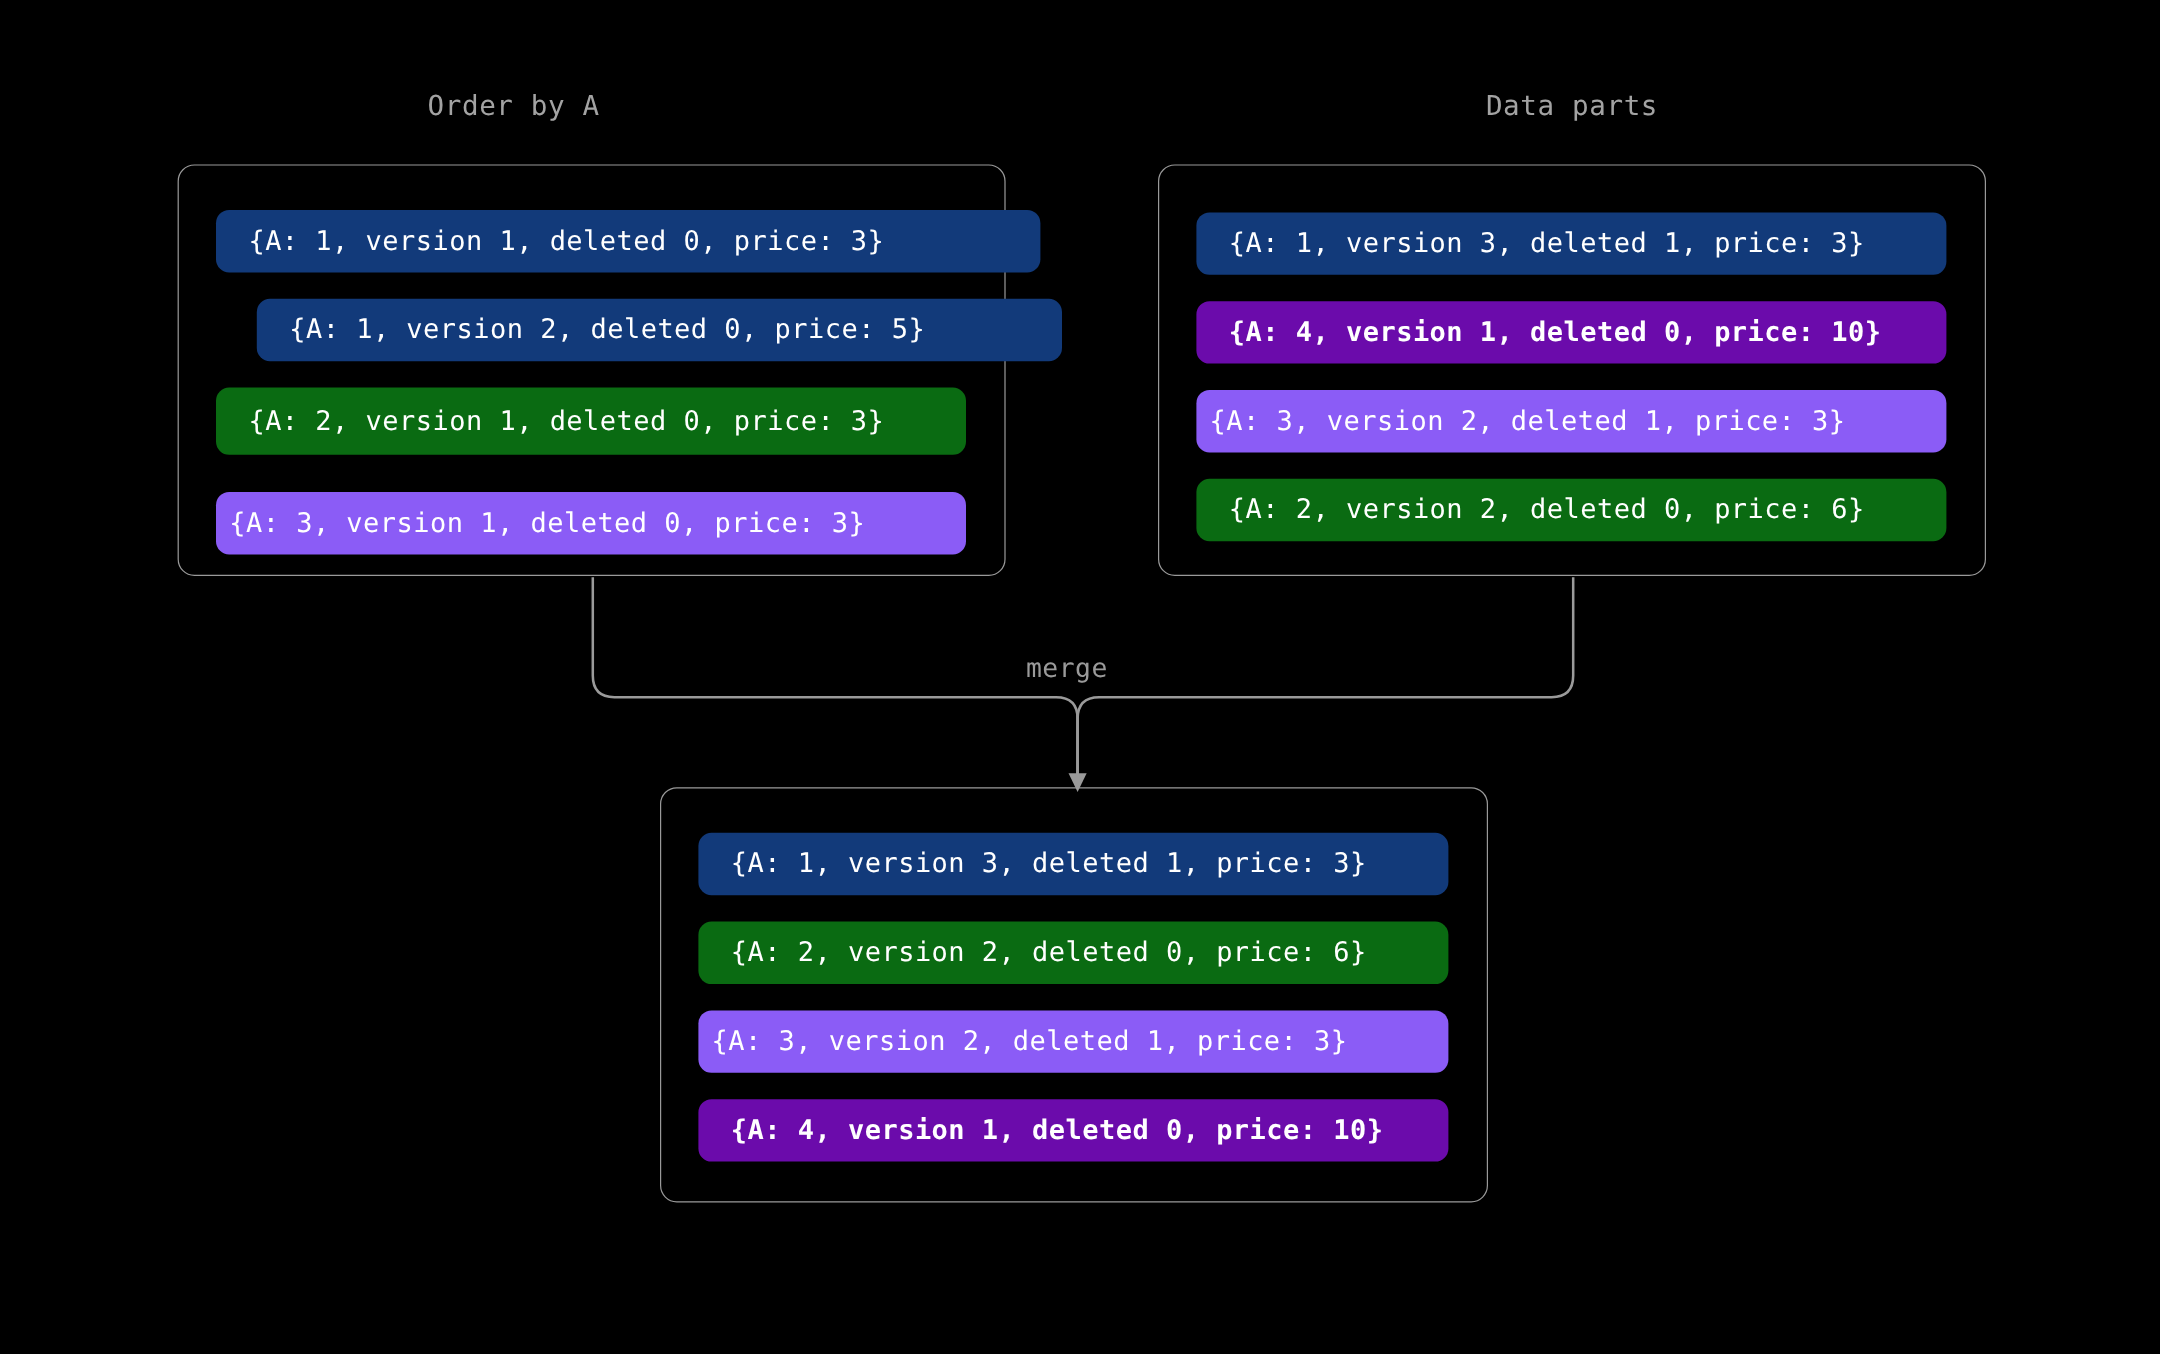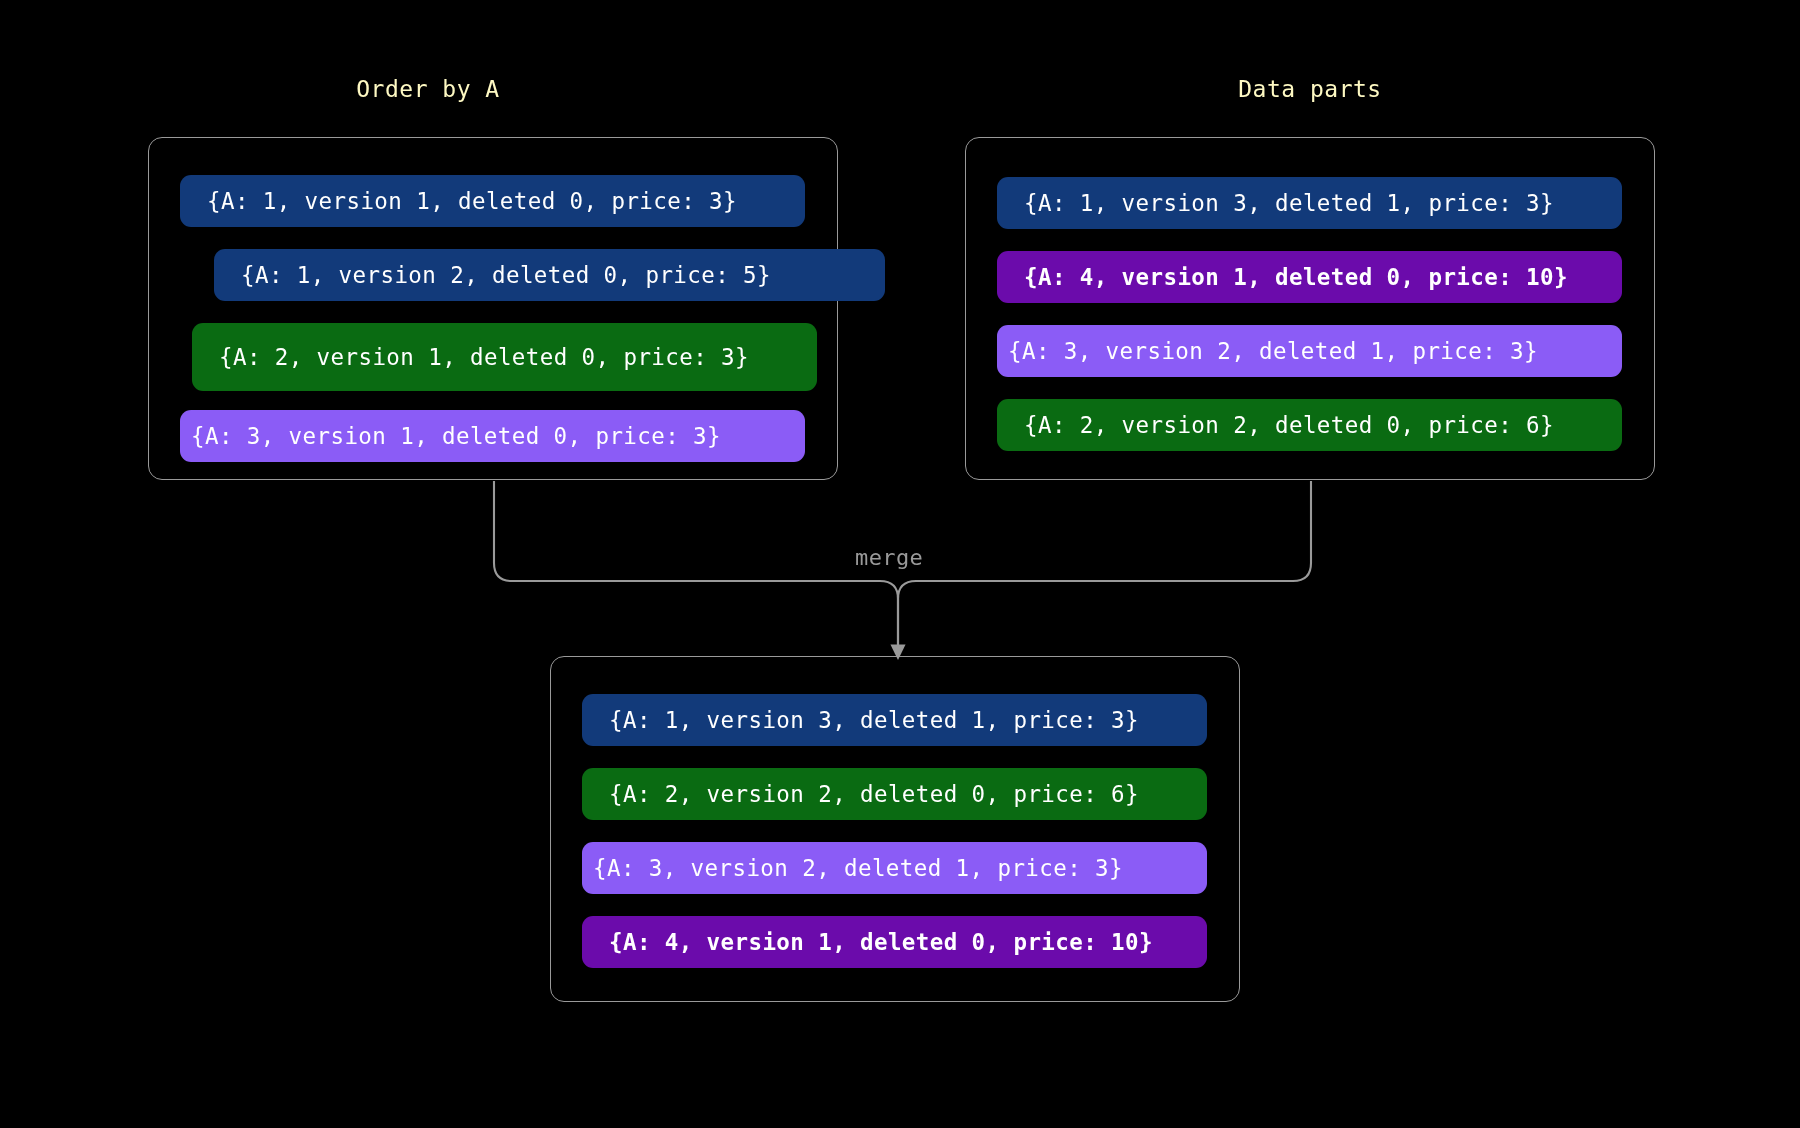--- a/index.html
+++ b/index.html
@@ -18,21 +18,21 @@
   .stage {
     position: absolute;
     left: 0; top: 0;
     width: 1800px;
     height: 1128px;
   }
 
   
   .panel-title {
     position: absolute;
-    color: #fef9c3;
+    color: #a3a3a3;
     font-size: 23px;
     letter-spacing: 0.5px;
     white-space: nowrap;
     text-align: center;
   }
 
   
   .panel {
     position: absolute;
     border: 1.6px solid #9a9a9a;
@@ -82,29 +82,29 @@
 </head>
 <body>
 
 <div class="stage">
 
   <div class="panel-title" style="left:228px; top:76px; width:400px;">Order by A</div>
 
   <div class="panel" style="left:148px; top:137px; width:690px; height:343px;">
   </div>
 
-  <div class="pill c-blue" style="left:180px; top:175px; width:625px; height:52px;">
+  <div class="pill c-blue" style="left:180px; top:175px; width:687px; height:52px;">
     <span class="pill-text">{A: 1, version 1, deleted 0, price: 3}</span>
   </div>
 
   <div class="pill c-blue" style="left:190px; top:249px; width:671px; height:52px;margin-left:24px;">
     <span class="pill-text">{A: 1, version 2, deleted 0, price: 5}</span>
   </div>
 
-  <div class="pill c-green" style="left:180px; top:323px; width:625px; height:68px;margin-left:12px;">
+  <div class="pill c-green" style="left:180px; top:323px; width:625px; height:56px;">
     <span class="pill-text">{A: 2, version 1, deleted 0, price: 3}</span>
   </div>
 
   <div class="pill c-red" style="left:180px; top:410px; width:625px; height:52px;">
     <span class="pill-text">{A: 3, version 1, deleted 0, price: 3}</span>
   </div>
 
   <div class="panel-title" style="left:1110px; top:76px; width:400px;">Data parts</div>
 
   <div class="panel" style="left:965px; top:137px; width:690px; height:343px;">

